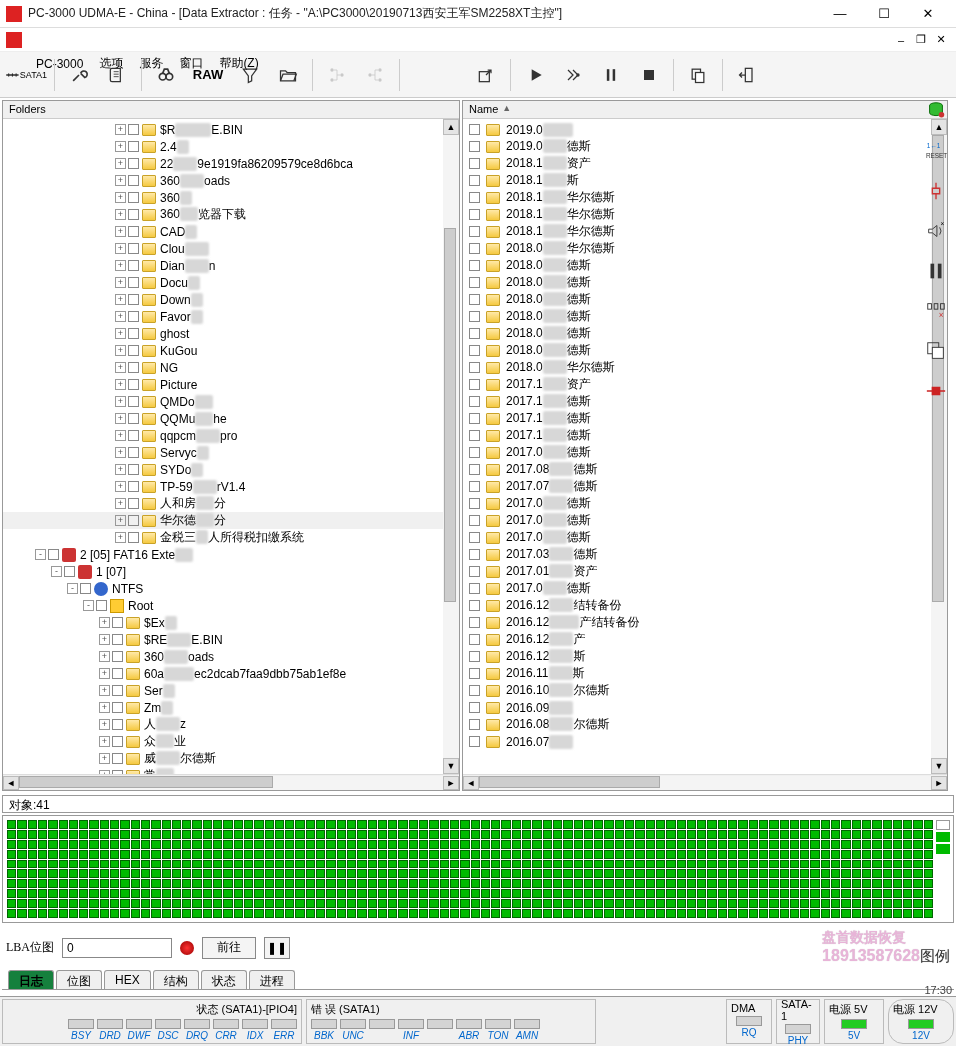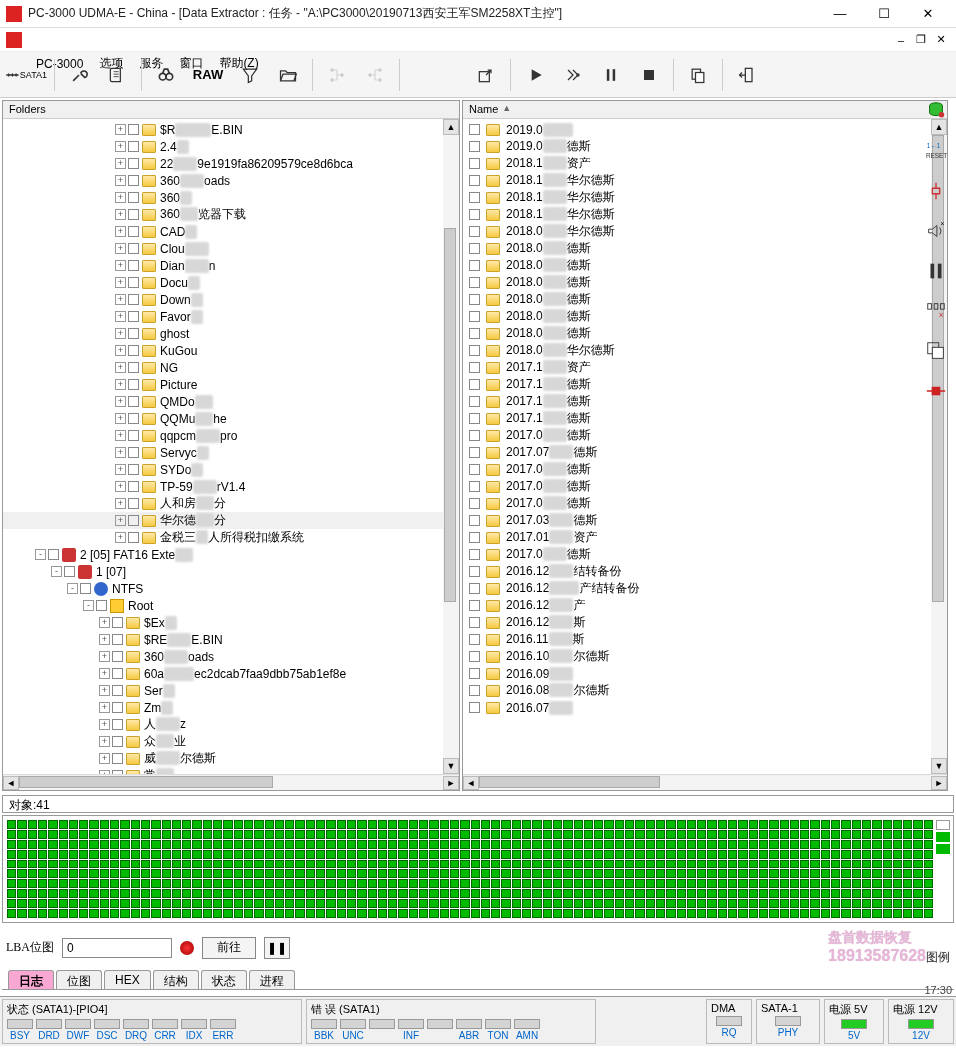--- a/index.html
+++ b/index.html
@@ -79,27 +79,27 @@
 .lba-row .lbl{font-size:12px;font-family:Liberation Serif, serif;}
 .lba-row input{width:110px;height:20px;border:1px solid #888;padding:0 4px;font-size:12px;}
 .lba-row .rec{width:14px;height:14px;display:inline-block;background:radial-gradient(#f33,#900);border-radius:50%;}
 .lba-row button{height:22px;padding:0 14px;border:1px solid #888;background:#f4f4f4;cursor:pointer;font-size:12px;}
 .lba-row .pause{width:26px;height:22px;border:1px solid #888;background:#f4f4f4;display:flex;align-items:center;justify-content:center;cursor:pointer;}
 .lba-row .watermark{margin-left:auto;color:#e8b4d8;font-size:16px;font-weight:bold;text-shadow:0 0 1px #ccc;}
 
 
 .tab-row{display:flex;padding:0 6px;height:20px;border-bottom:1px solid #999;margin:0 2px;}
 .tab-row .tab{padding:2px 10px;border:1px solid #999;border-bottom:none;background:#f0f0f0;font-size:12px;cursor:pointer;margin-right:2px;border-radius:3px 3px 0 0;}
-.tab-row .tab.active{background:#f9a8d4;font-weight:bold;}
+.tab-row .tab.active{background:#15803d;font-weight:bold;}
 
 
 .status-bar{height:50px;background:#f0f0f0;border-top:1px solid #999;display:flex;padding:2px;gap:4px;font-size:11px;}
 .status-group{border:1px solid #bbb;padding:2px 4px;display:flex;flex-direction:column;}
 .status-group .title{font-size:11px;margin-bottom:2px;}
-.status-group .leds{display:flex;gap:3px;}
+.status-group .leds{display:flex;gap:3px;font-style:italic;}
 .led-item{display:flex;flex-direction:column;align-items:center;gap:1px;}
 .led{width:26px;height:10px;background:#d4d4d4;border:1px solid #999;}
 .led.green{background:#2c2;}
 .led-lbl{font-size:10px;color:#06c;}
 .status-clock{position:absolute;right:4px;bottom:52px;font-size:11px;color:#444;}
 
 </style>
 </head>
 <body>
 
@@ -546,20 +546,25 @@
           <span class="txt">2019.0<span class="blur">xxxx</span>德斯</span>
         </div>
         <div class="list-row">
           <span class="chk"></span>
           <span class="folder"></span>
           <span class="txt">2018.1<span class="blur">xxxx</span>资产</span>
         </div>
         <div class="list-row">
           <span class="chk"></span>
           <span class="folder"></span>
+          <span class="txt">2018.1<span class="blur">xxxx</span>斯</span>
+        </div>
+        <div class="list-row">
+          <span class="chk"></span>
+          <span class="folder"></span>
           <span class="txt">2018.1<span class="blur">xxxx</span>华尔德斯</span>
         </div>
         <div class="list-row">
           <span class="chk"></span>
           <span class="folder"></span>
           <span class="txt">2018.1<span class="blur">xxxx</span>华尔德斯</span>
         </div>
         <div class="list-row">
           <span class="chk"></span>
           <span class="folder"></span>
@@ -622,20 +627,25 @@
         </div>
         <div class="list-row">
           <span class="chk"></span>
           <span class="folder"></span>
           <span class="txt">2017.1<span class="blur">xxxx</span>德斯</span>
         </div>
         <div class="list-row">
           <span class="chk"></span>
           <span class="folder"></span>
           <span class="txt">2017.0<span class="blur">xxxx</span>德斯</span>
+        </div>
+        <div class="list-row">
+          <span class="chk"></span>
+          <span class="folder"></span>
+          <span class="txt">2017.08<span class="blur">xxxx</span>德斯</span>
         </div>
         <div class="list-row">
           <span class="chk"></span>
           <span class="folder"></span>
           <span class="txt">2017.07<span class="blur">xxxx</span>德斯</span>
         </div>
         <div class="list-row">
           <span class="chk"></span>
           <span class="folder"></span>
           <span class="txt">2017.0<span class="blur">xxxx</span>德斯</span>
@@ -1696,37 +1706,37 @@
 </div>
 
 <div class="lba-row">
   <span class="lbl">LBA位图</span>
   <input type="text" value="0" style="">
   <span class="rec"></span>
   <button>前往</button>
   <div class="pause">❚❚</div>
   <div class="watermark">
     <div style="font-size:14px;">盘首数据恢复</div>
-    <span>18913587628</span><span style="color:#333;font-size:12px;font-weight:normal;">图例</span>
+    <span>18913587628</span><span style="color:#333;font-size:15px;font-weight:normal;">图例</span>
   </div>
 </div>
 
 <div class="tab-row">
   <div class="tab active">日志</div>
   <div class="tab">位图</div>
   <div class="tab">HEX</div>
   <div class="tab">结构</div>
   <div class="tab">状态</div>
   <div class="tab">进程</div>
 </div>
 
 <div style="height:6px;"></div>
 
 <div class="status-bar">
-  <div class="status-group" style="flex:0 0 300px;">
+  <div class="status-group" style="flex:0 0 300px;align-items:flex-end;">
     <div class="title">状态 (SATA1)-[PIO4]</div>
     <div class="leds" id="leds-g1">
         <div class="led-item">
           <div class="led"></div>
           <div class="led-lbl">BSY</div>
         </div>
         <div class="led-item">
           <div class="led"></div>
           <div class="led-lbl">DRD</div>
         </div>
@@ -1794,35 +1804,35 @@
       </div>
   </div>
   <div style="flex:1"></div>
   <div class="status-group" style="width:46px;">
     <div class="title">DMA</div>
     <div class="led-item">
         <div class="led"></div>
         <div class="led-lbl">RQ</div>
       </div>
   </div>
-  <div class="status-group" style="width:64px;">
+  <div class="status-group" style="width:44px;justify-content:center;">
     <div class="title">SATA-1</div>
     <div class="led-item">
         <div class="led"></div>
         <div class="led-lbl">PHY</div>
       </div>
   </div>
   <div class="status-group" style="width:60px;">
     <div class="title">电源 5V</div>
     <div class="led-item">
         <div class="led green"></div>
         <div class="led-lbl">5V</div>
       </div>
   </div>
-  <div class="status-group" style="width:66px;">
+  <div class="status-group" style="width:66px;border-radius:15px;">
     <div class="title">电源 12V</div>
     <div class="led-item">
         <div class="led green"></div>
         <div class="led-lbl">12V</div>
       </div>
   </div>
 </div>
 <div class="status-clock">17:30</div>
 
 </body></html>

